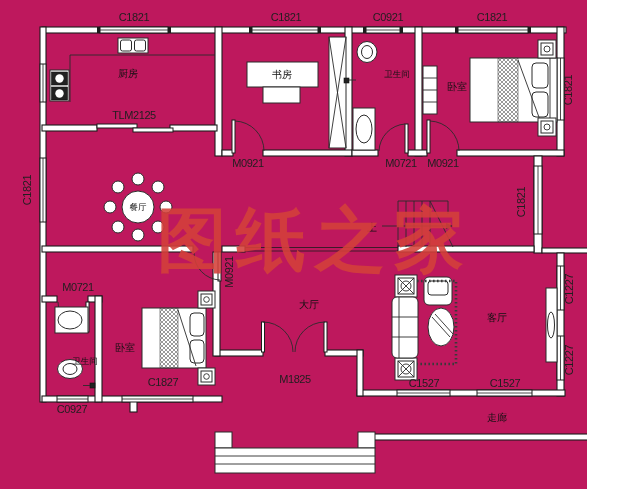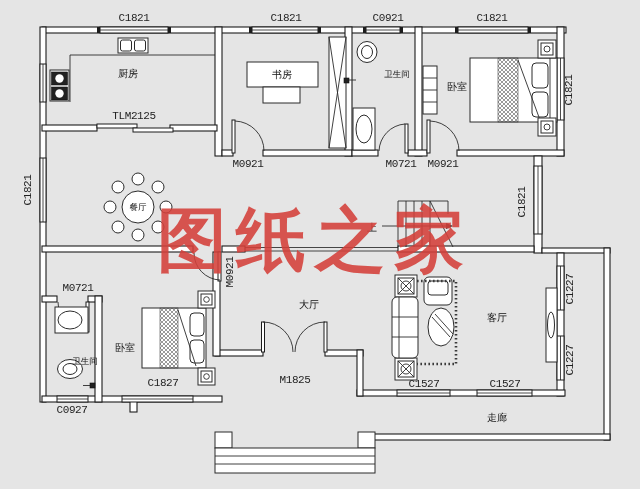--- a/index.html
+++ b/index.html
@@ -1,17 +1,17 @@
 <!DOCTYPE html>
 <html><head>
 <meta charset="utf-8">
 <style>
   html,body{margin:0;padding:0;background:#ffffff;}
-  .sheet{position:relative;width:640px;height:489px;background:#e5e5e5;overflow:hidden;
-         font-family:Liberation Mono, monospace;}
+  .sheet{position:relative;width:587px;height:489px;background:#be185d;overflow:hidden;
+         font-family:Liberation Sans, sans-serif;}
   svg{display:block}
   .wall{fill:#ffffff;stroke:#1c1c1c;stroke-width:1.1;}
   .win{fill:#ffffff;stroke:#1c1c1c;stroke-width:1;}
   .winline{stroke:#1c1c1c;stroke-width:.8;}
   .jamb{fill:#1c1c1c;stroke:none;}
   .furn{fill:#ffffff;stroke:#2b2b2b;stroke-width:1;}
   .thin{fill:none;stroke:#2b2b2b;stroke-width:.9;}
   .arc{fill:none;stroke:#2b2b2b;stroke-width:.9;}
   .leaf{fill:#ffffff;stroke:#1c1c1c;stroke-width:1;}
   .dark{fill:#222222;stroke:#111;stroke-width:.6;}

